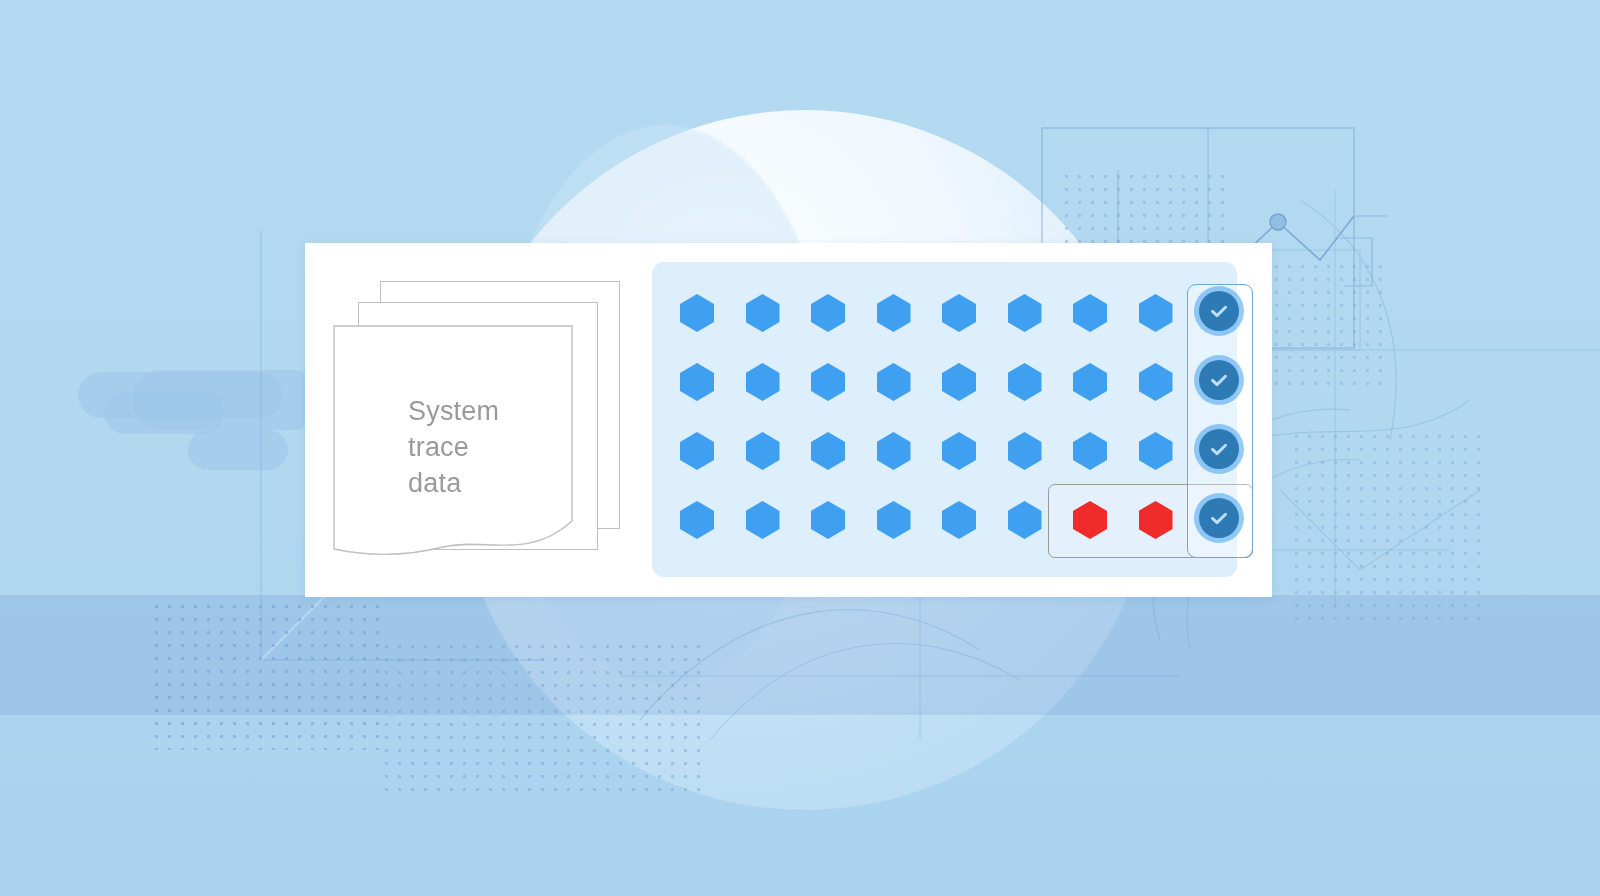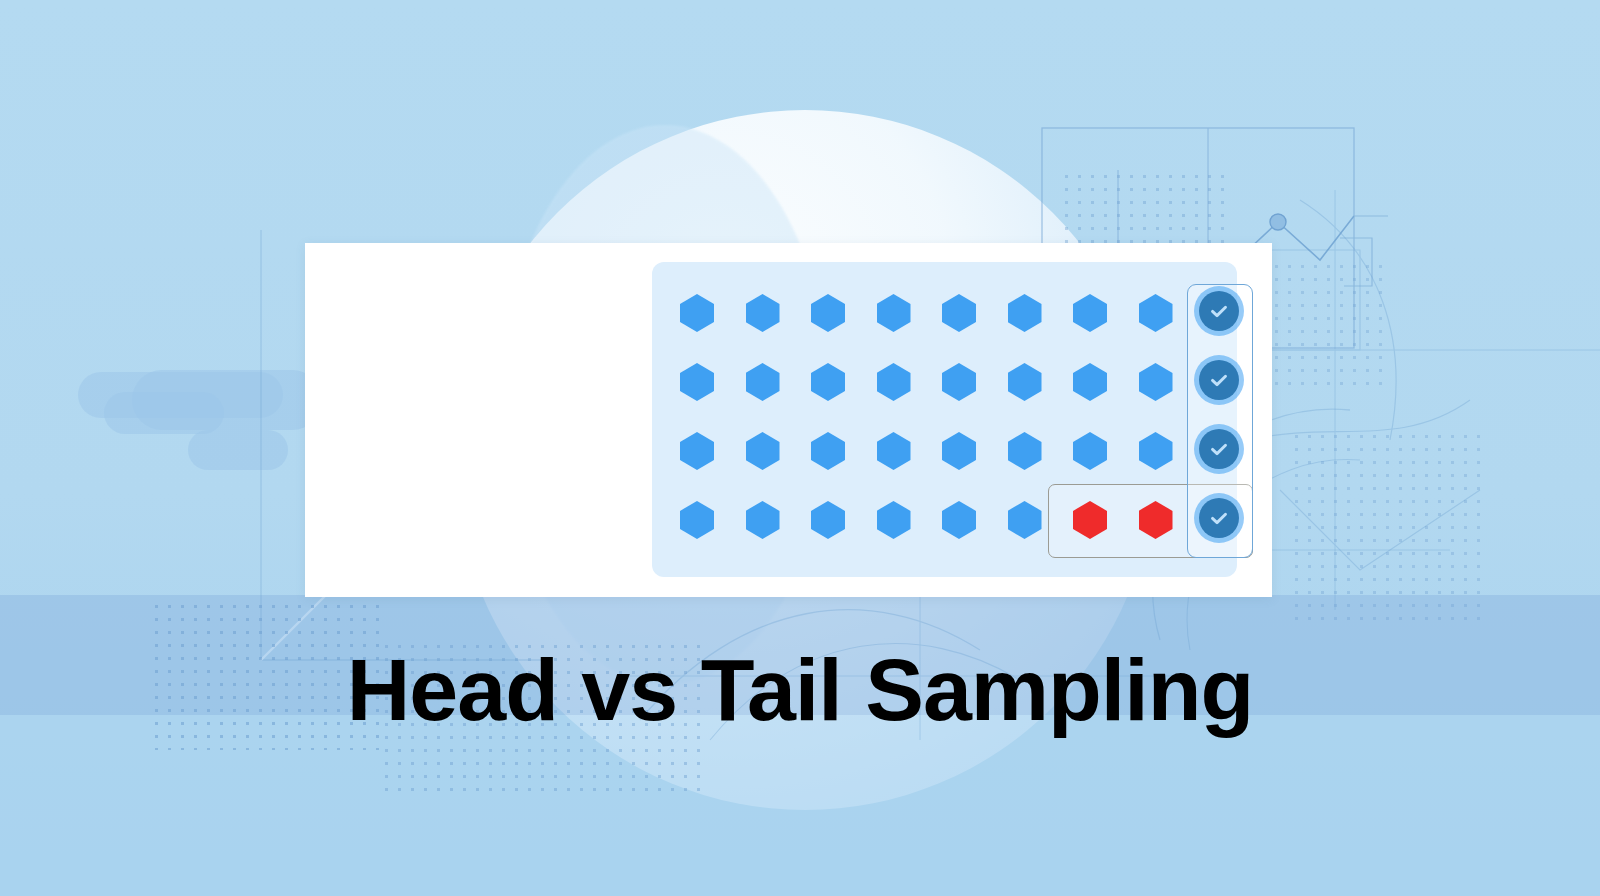--- a/index.html
+++ b/index.html
@@ -151,20 +151,32 @@
   </svg>
 
   <div class="dots d1"></div>
   <div class="dots d2"></div>
   <div class="dots d3"></div>
   <div class="dots d4"></div>
   <div class="dots d5"></div>
 
   <div class="card">
 
+    <div class="docs">
+      <div class="doc back"></div>
+      <div class="doc mid"></div>
+      <svg class="doc front" viewBox="0 0 240 232">
+        <path d="M1 1 H239 V196 C196 236 150 212 110 222 C70 232 34 231 1 224 Z" fill="#ffffff" stroke="#bfbfbf" stroke-width="1.4"></path>
+      </svg>
+      <div class="doc-label">
+        <div>System</div>
+        <div>trace</div>
+        <div>data</div>
+      </div>
+    </div>
 
     <div class="panel">
 
       <div class="sel-row"></div>
       <div class="sel-col"></div>
 
       <div id="hexes">
           <div class="hex" style="left: 28px; top: 32px;"></div>
           <div class="hex" style="left: 93.5px; top: 32px;"></div>
           <div class="hex" style="left: 159px; top: 32px;"></div>
@@ -216,14 +228,13 @@
           </div>
           <div class="check" style="left: 547px; top: 236px;">
             <svg width="24" height="24" viewBox="0 0 24 24" aria-hidden="true">
               <path d="M5.5 12.4 L10 16.6 L18.5 8.2" fill="none" stroke="#bfe0fa" stroke-width="2.9" stroke-linecap="round" stroke-linejoin="round"></path>
             </svg>
           </div>
         </div>
     </div>
   </div>
 
-  <div class="title">Head vs Tail Sampling</div>
 </div>
 
 </body></html>

